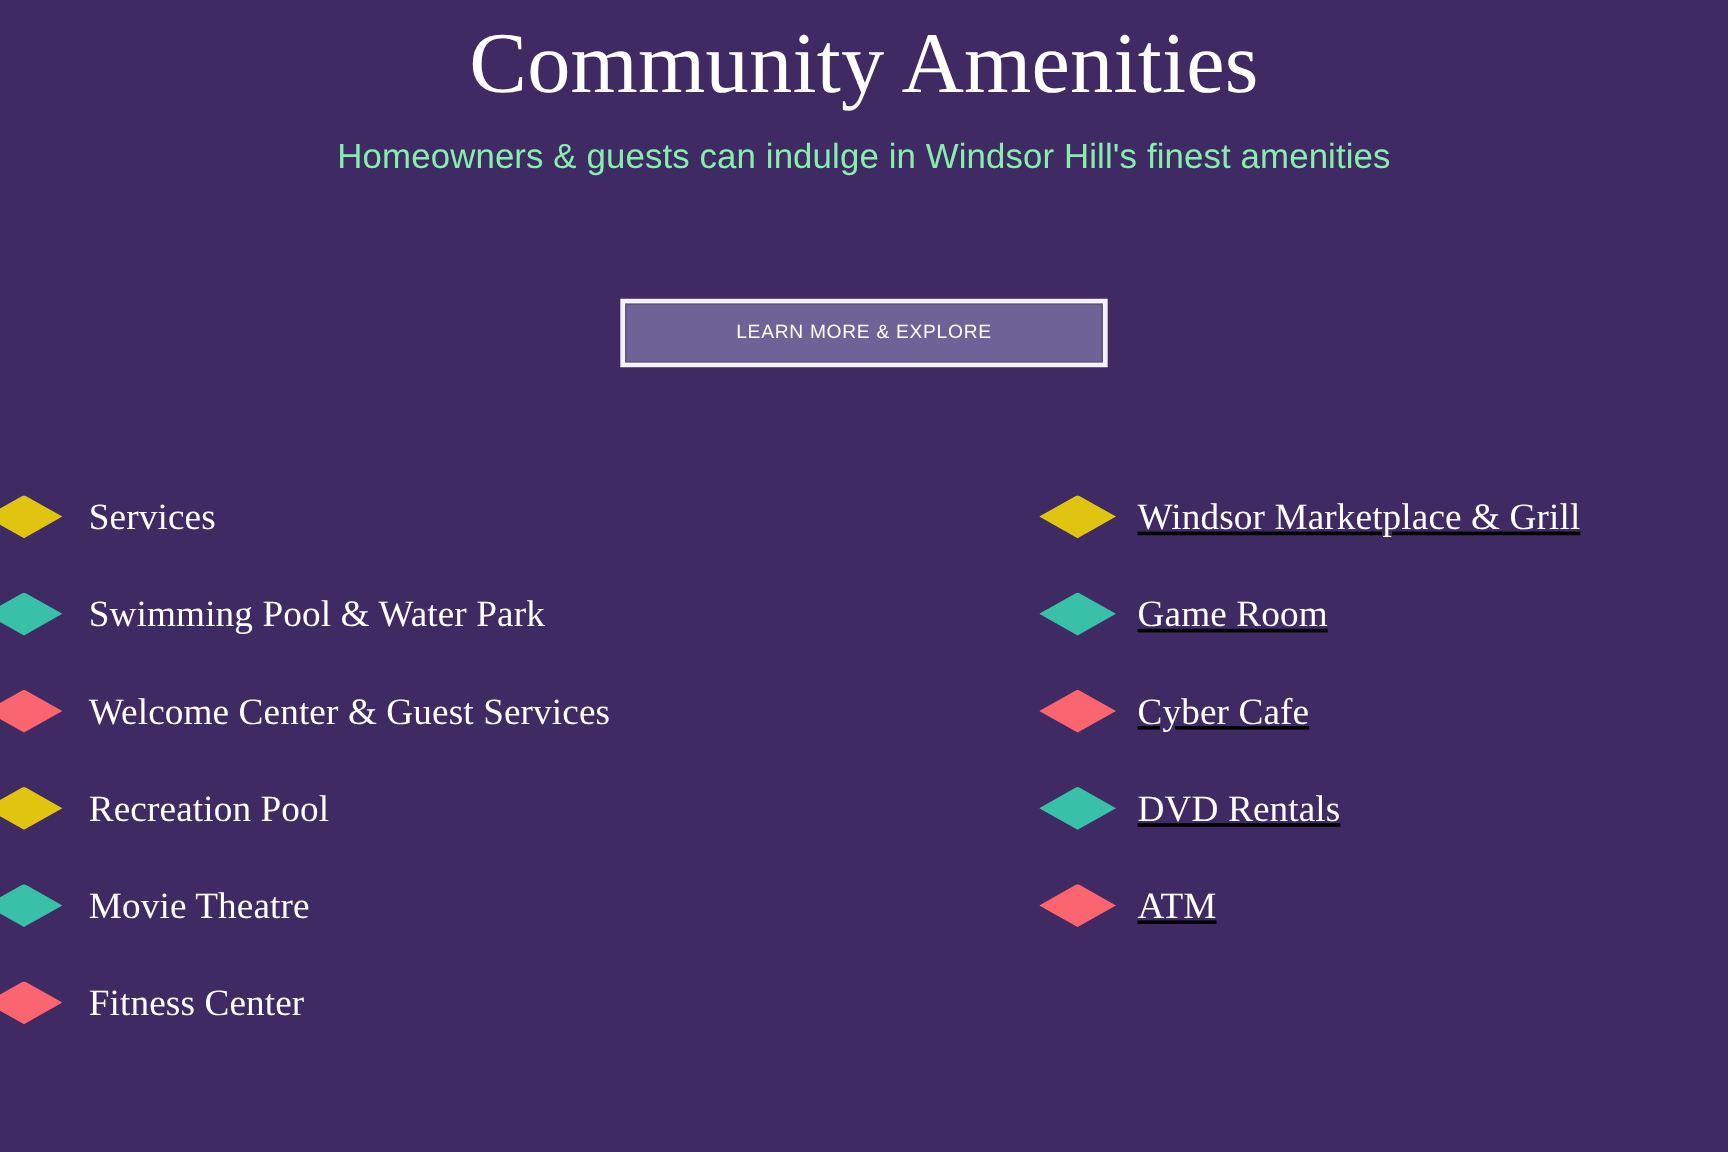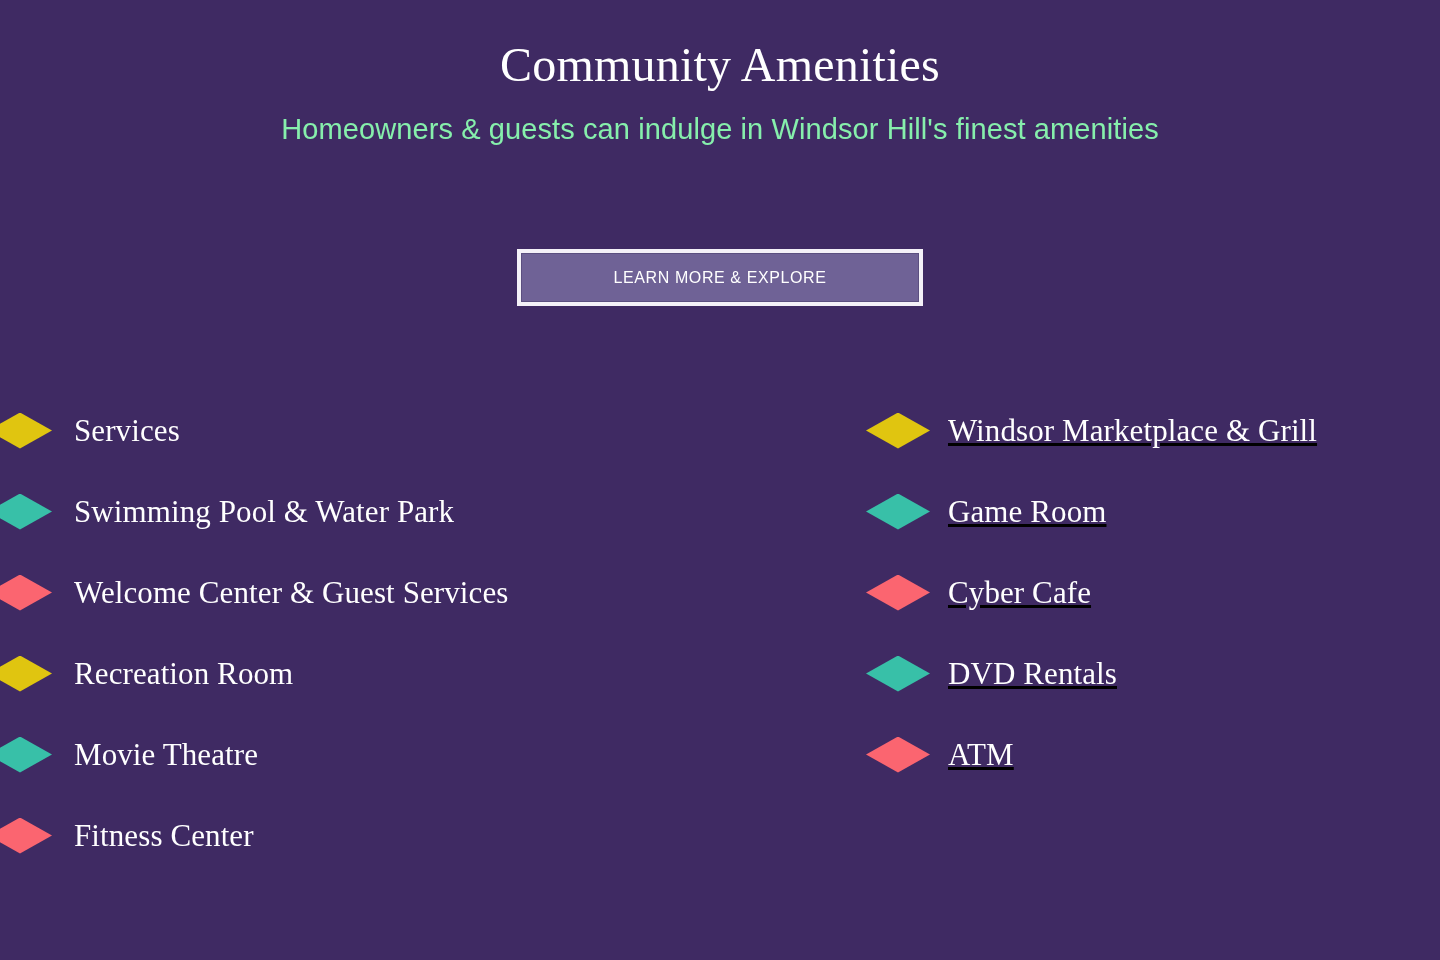--- a/index.html
+++ b/index.html
@@ -27,23 +27,23 @@
   
   .header {
     position: absolute;
     top: 0;
     left: 0;
     width: 1440px;
     text-align: center;
   }
   .page-title {
     margin: 0;
-    padding-top: 40px;
+    padding-top: 16px;
     font-family: "Liberation Serif", "DejaVu Serif", serif;
-    font-size: 48px;
+    font-size: 72px;
     font-weight: 400;
     line-height: 1.05;
     color: #ffffff;
     letter-spacing: 0.2px;
   }
   .page-subtitle {
     margin: 0;
     padding-top: 22px;
     font-family: "Liberation Sans", sans-serif;
     font-size: 29px;
@@ -157,21 +157,21 @@
         <div class="amenity-item">
           <span class="diamond d-teal"></span>
           <span class="amenity-label">Swimming Pool &amp; Water Park</span>
         </div>
         <div class="amenity-item">
           <span class="diamond d-coral"></span>
           <span class="amenity-label">Welcome Center &amp; Guest Services</span>
         </div>
         <div class="amenity-item">
           <span class="diamond d-yellow"></span>
-          <span class="amenity-label">Recreation Room</span>
+          <span class="amenity-label">Recreation Pool</span>
         </div>
         <div class="amenity-item">
           <span class="diamond d-teal"></span>
           <span class="amenity-label">Movie Theatre</span>
         </div>
         <div class="amenity-item">
           <span class="diamond d-coral"></span>
           <span class="amenity-label">Fitness Center</span>
         </div>
       </div>

